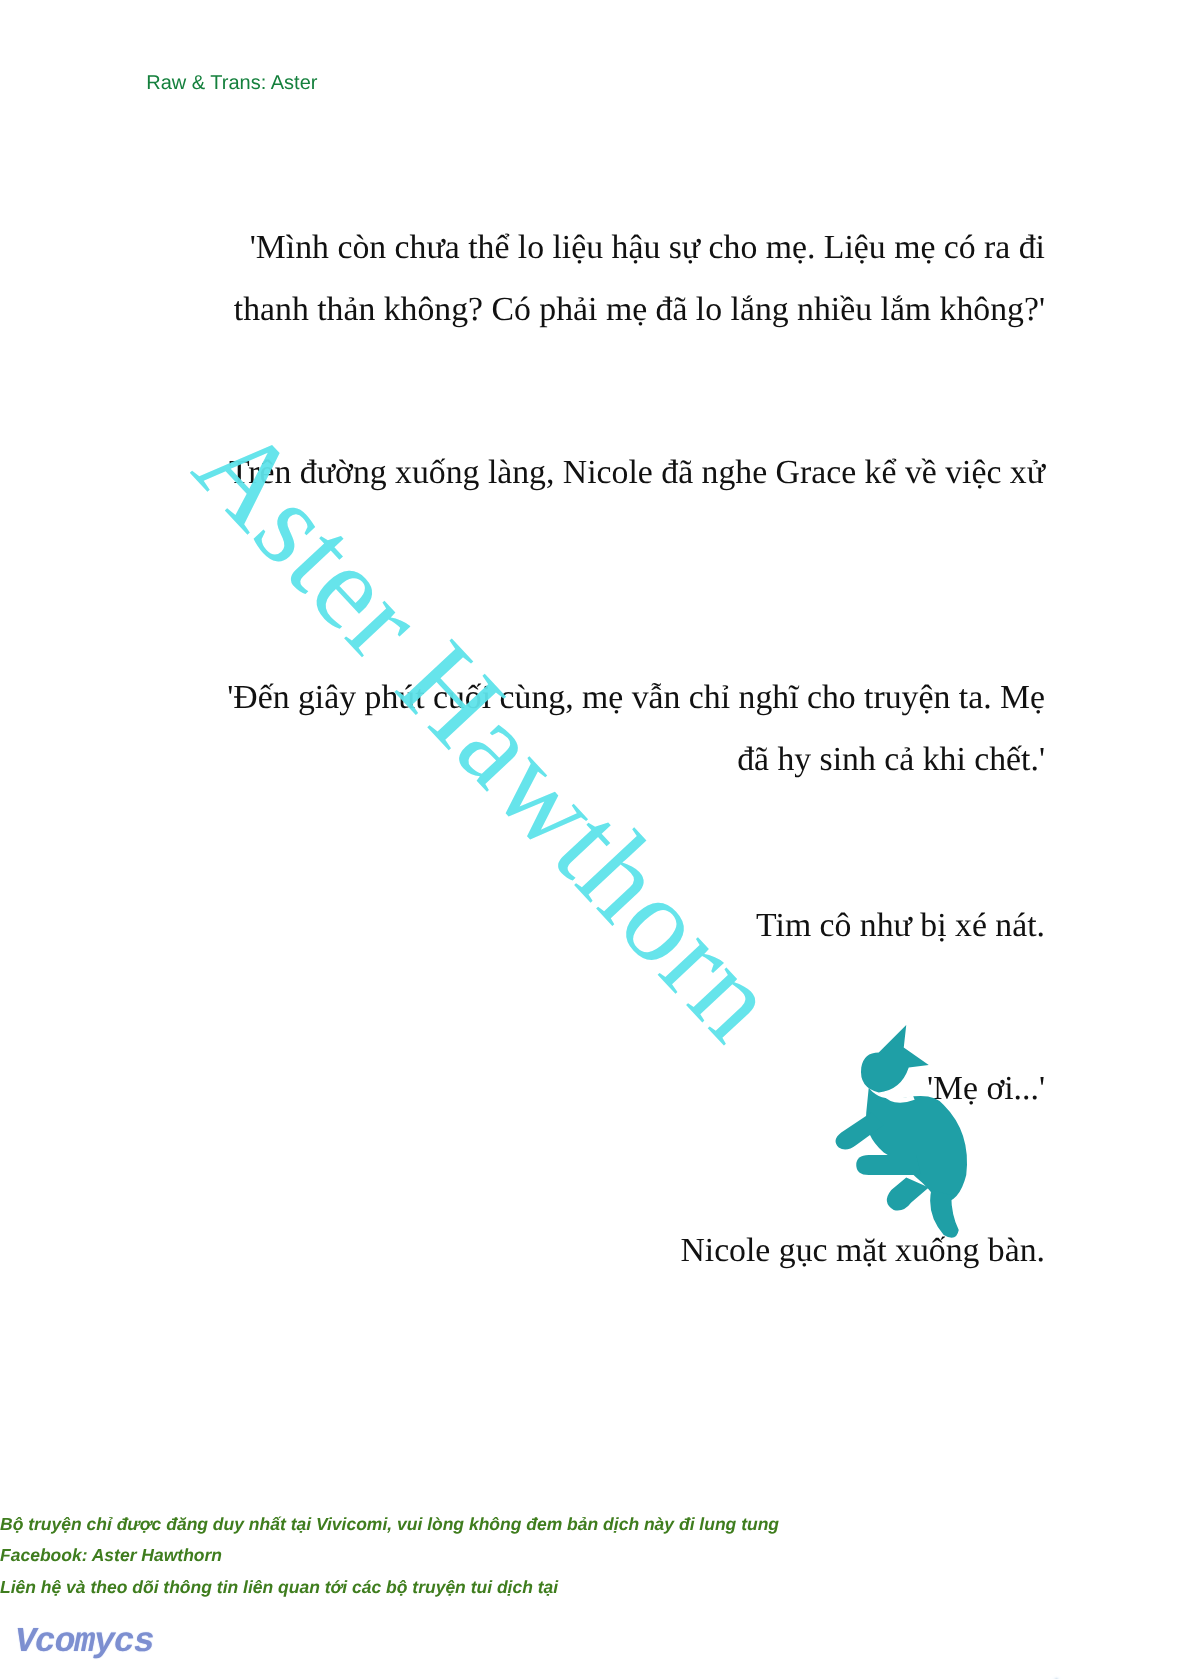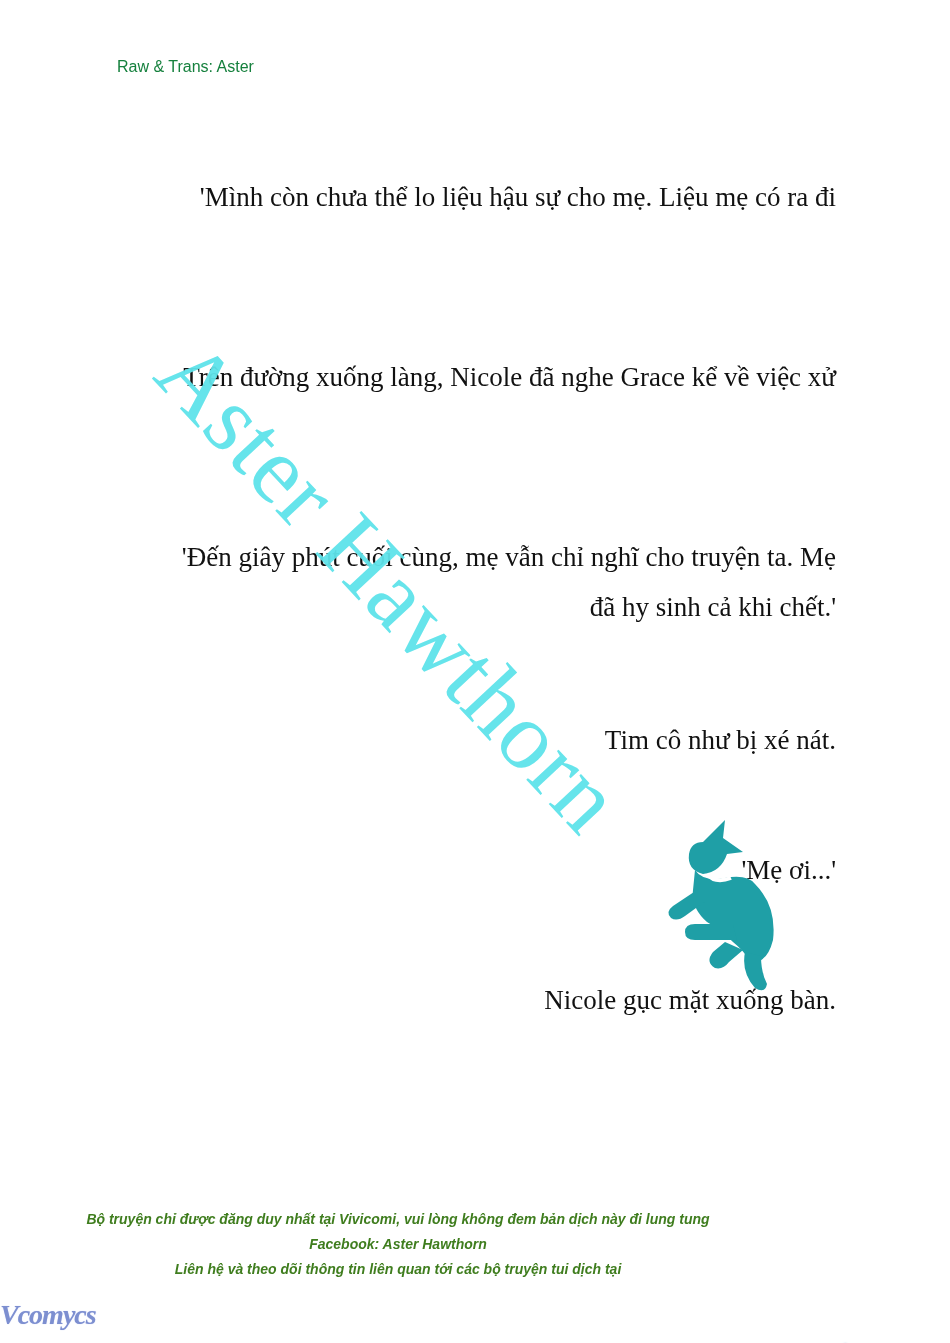--- a/index.html
+++ b/index.html
@@ -23,47 +23,48 @@
       font-family: "Liberation Serif", serif;
       font-size: 96px; color: #5ee3ea; opacity: 0.95;
       transform-origin: 0 50%;
       transform: rotate(47deg);
       white-space: nowrap; letter-spacing: 1px;
       pointer-events: none;
     }
     .cat { position: absolute; left: 655px; top: 812px; width: 130px; height: 180px; }
     .footer-notice {
       position: absolute; left: 0; width: 796px; top: 1207px;
-      text-align: center;
+      text-align: left;
       font-family: "Liberation Sans", sans-serif; font-style: italic; font-weight: bold;
       font-size: 14px; line-height: 25px; color: #3f7d1e;
     }
     .footer-notice div { margin: 0; }
     .logo-left {
-      position: absolute; left: 0; top: 1299px;
-      font-family: Liberation Serif, serif; font-style: italic; font-weight: bold;
+      position: absolute; left: 12px; top: 1299px;
+      font-family: Liberation Mono, monospace; font-style: italic; font-weight: bold;
       font-size: 28px; color: #7d8fd0; letter-spacing: -1px;
       text-shadow: 0 0 1px #b8c4ee;
     }
     .logo-right {
       position: absolute; right: 9px; top: 1313px;
       font-family: "Liberation Sans", sans-serif; font-size: 17px; color: #ffffff;
       text-shadow: 0 0 3px #6f9fc8, 0 0 2px #6f9fc8, 0 0 1px #4a7fb0;
       letter-spacing: 0.5px;
       margin-top: 28px;
     }
   </style>
 </head>
 <body>
 
 <div class="header-credit">Raw &amp; Trans: Aster</div>
 
 <div>
   <p class="para" style="top:172px">
     <span>'Mình còn chưa thể lo liệu hậu sự cho mẹ. Liệu mẹ có ra đi</span><br>
+    <span>thanh thản không? Có phải mẹ đã lo lắng nhiều lắm không?'</span>
   </p>
   <p class="para" style="top:352px">
     <span>Trên đường xuống làng, Nicole đã nghe Grace kể về việc xử</span><br>
   </p>
   <p class="para" style="top:532px">
     <span>'Đến giây phút cuối cùng, mẹ vẫn chỉ nghĩ cho truyện ta. Mẹ</span><br>
     <span>đã hy sinh cả khi chết.'</span>
   </p>
   <p class="para" style="top:715px">
     <span>Tim cô như bị xé nát.</span>

